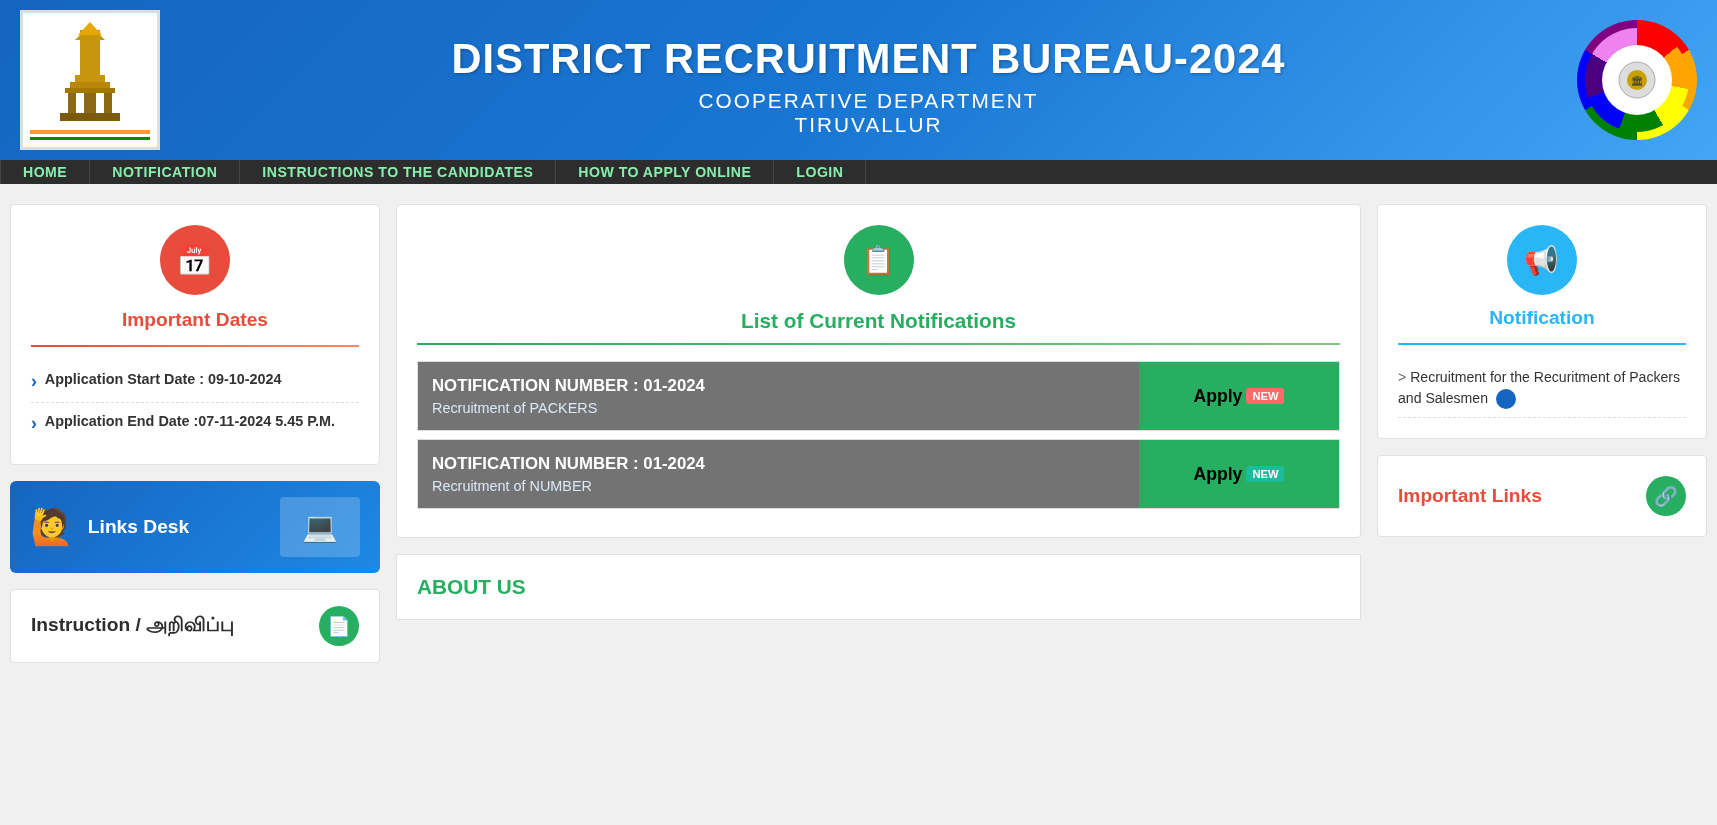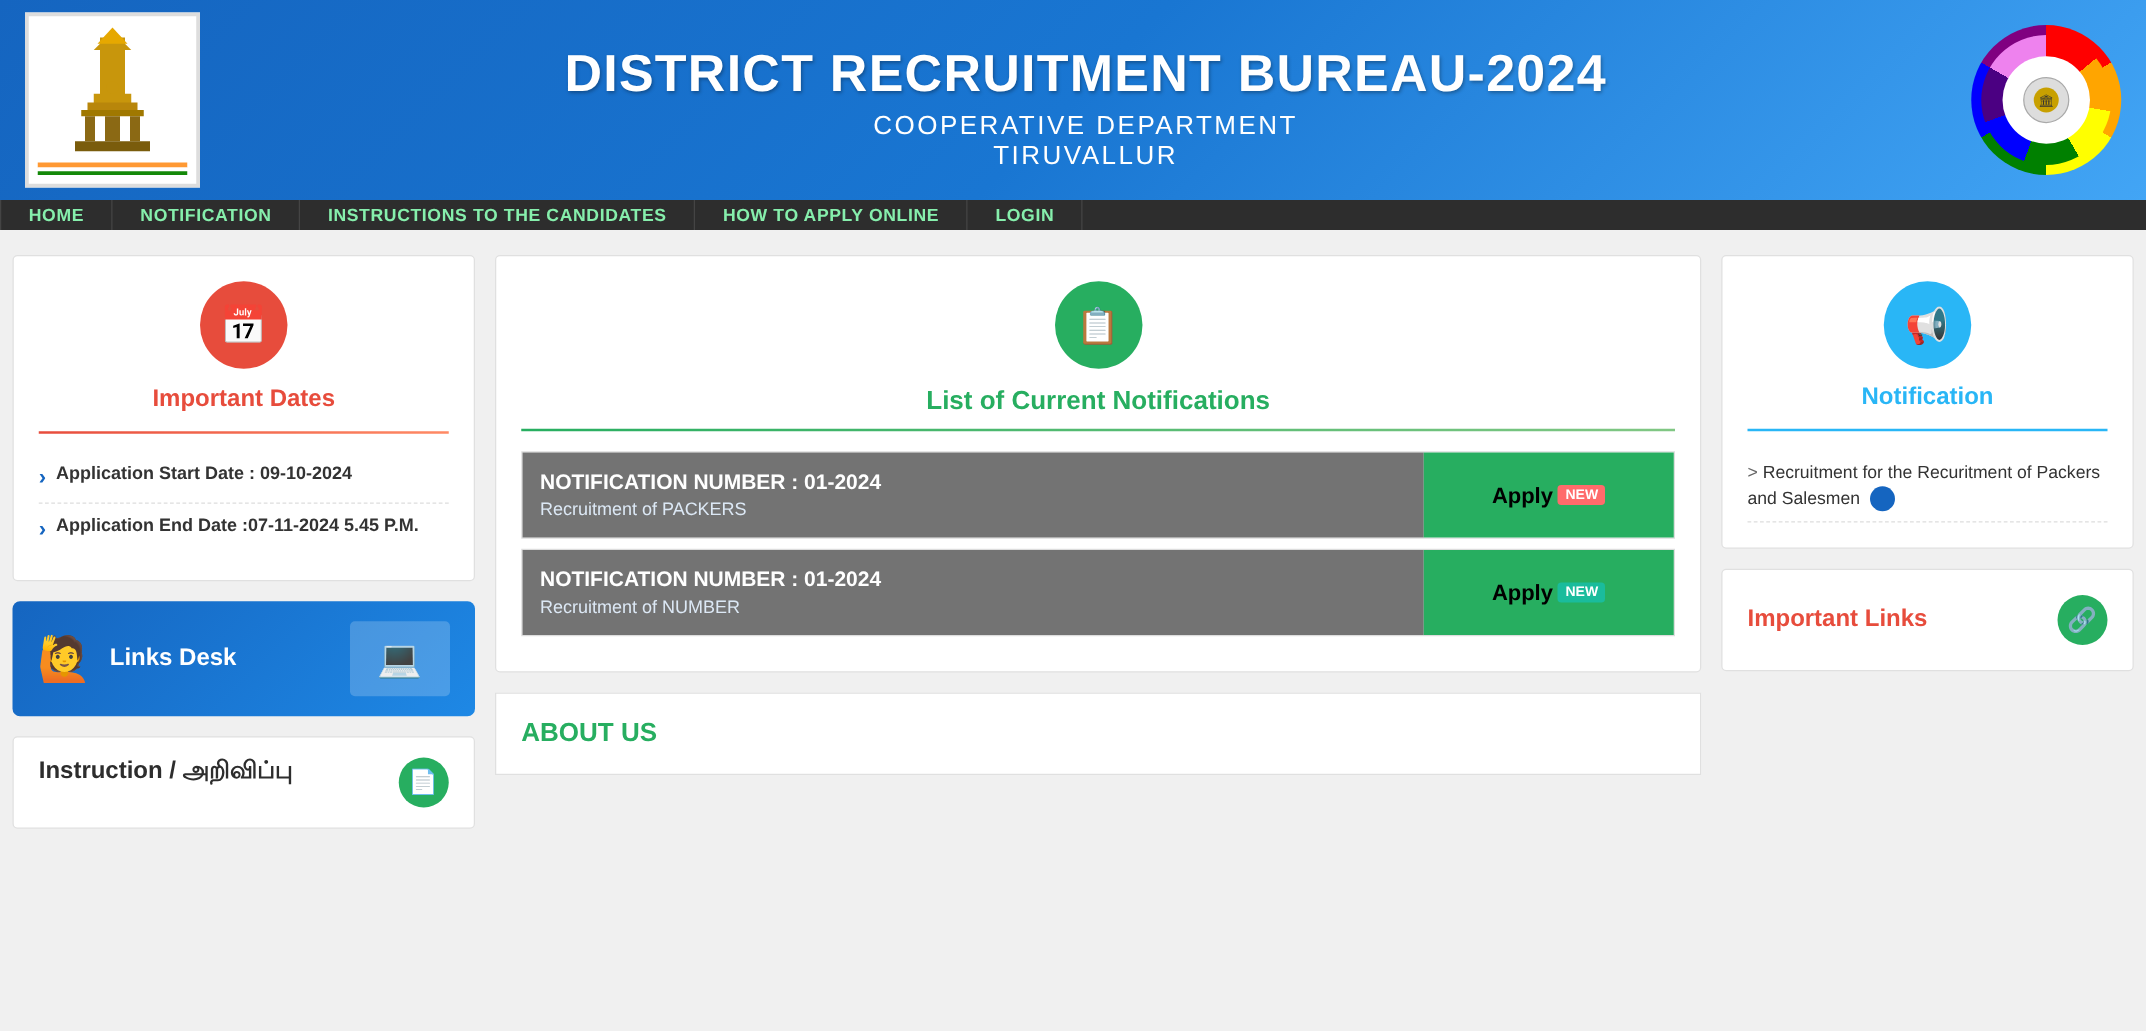--- a/index.html
+++ b/index.html
@@ -202,20 +202,21 @@
       font-size: 1.8em;
     }
 
     
     .instruction-card {
       background: white;
       border: 1px solid #e0e0e0;
       border-radius: 4px;
       padding: 16px 20px;
       display: flex;
+      align-items: center;
       justify-content: space-between;
     }
     .instruction-title {
       font-size: 1.2em;
       font-weight: 700;
       color: #2d2d2d;
     }
     .instruction-icon {
       width: 40px;
       height: 40px;

